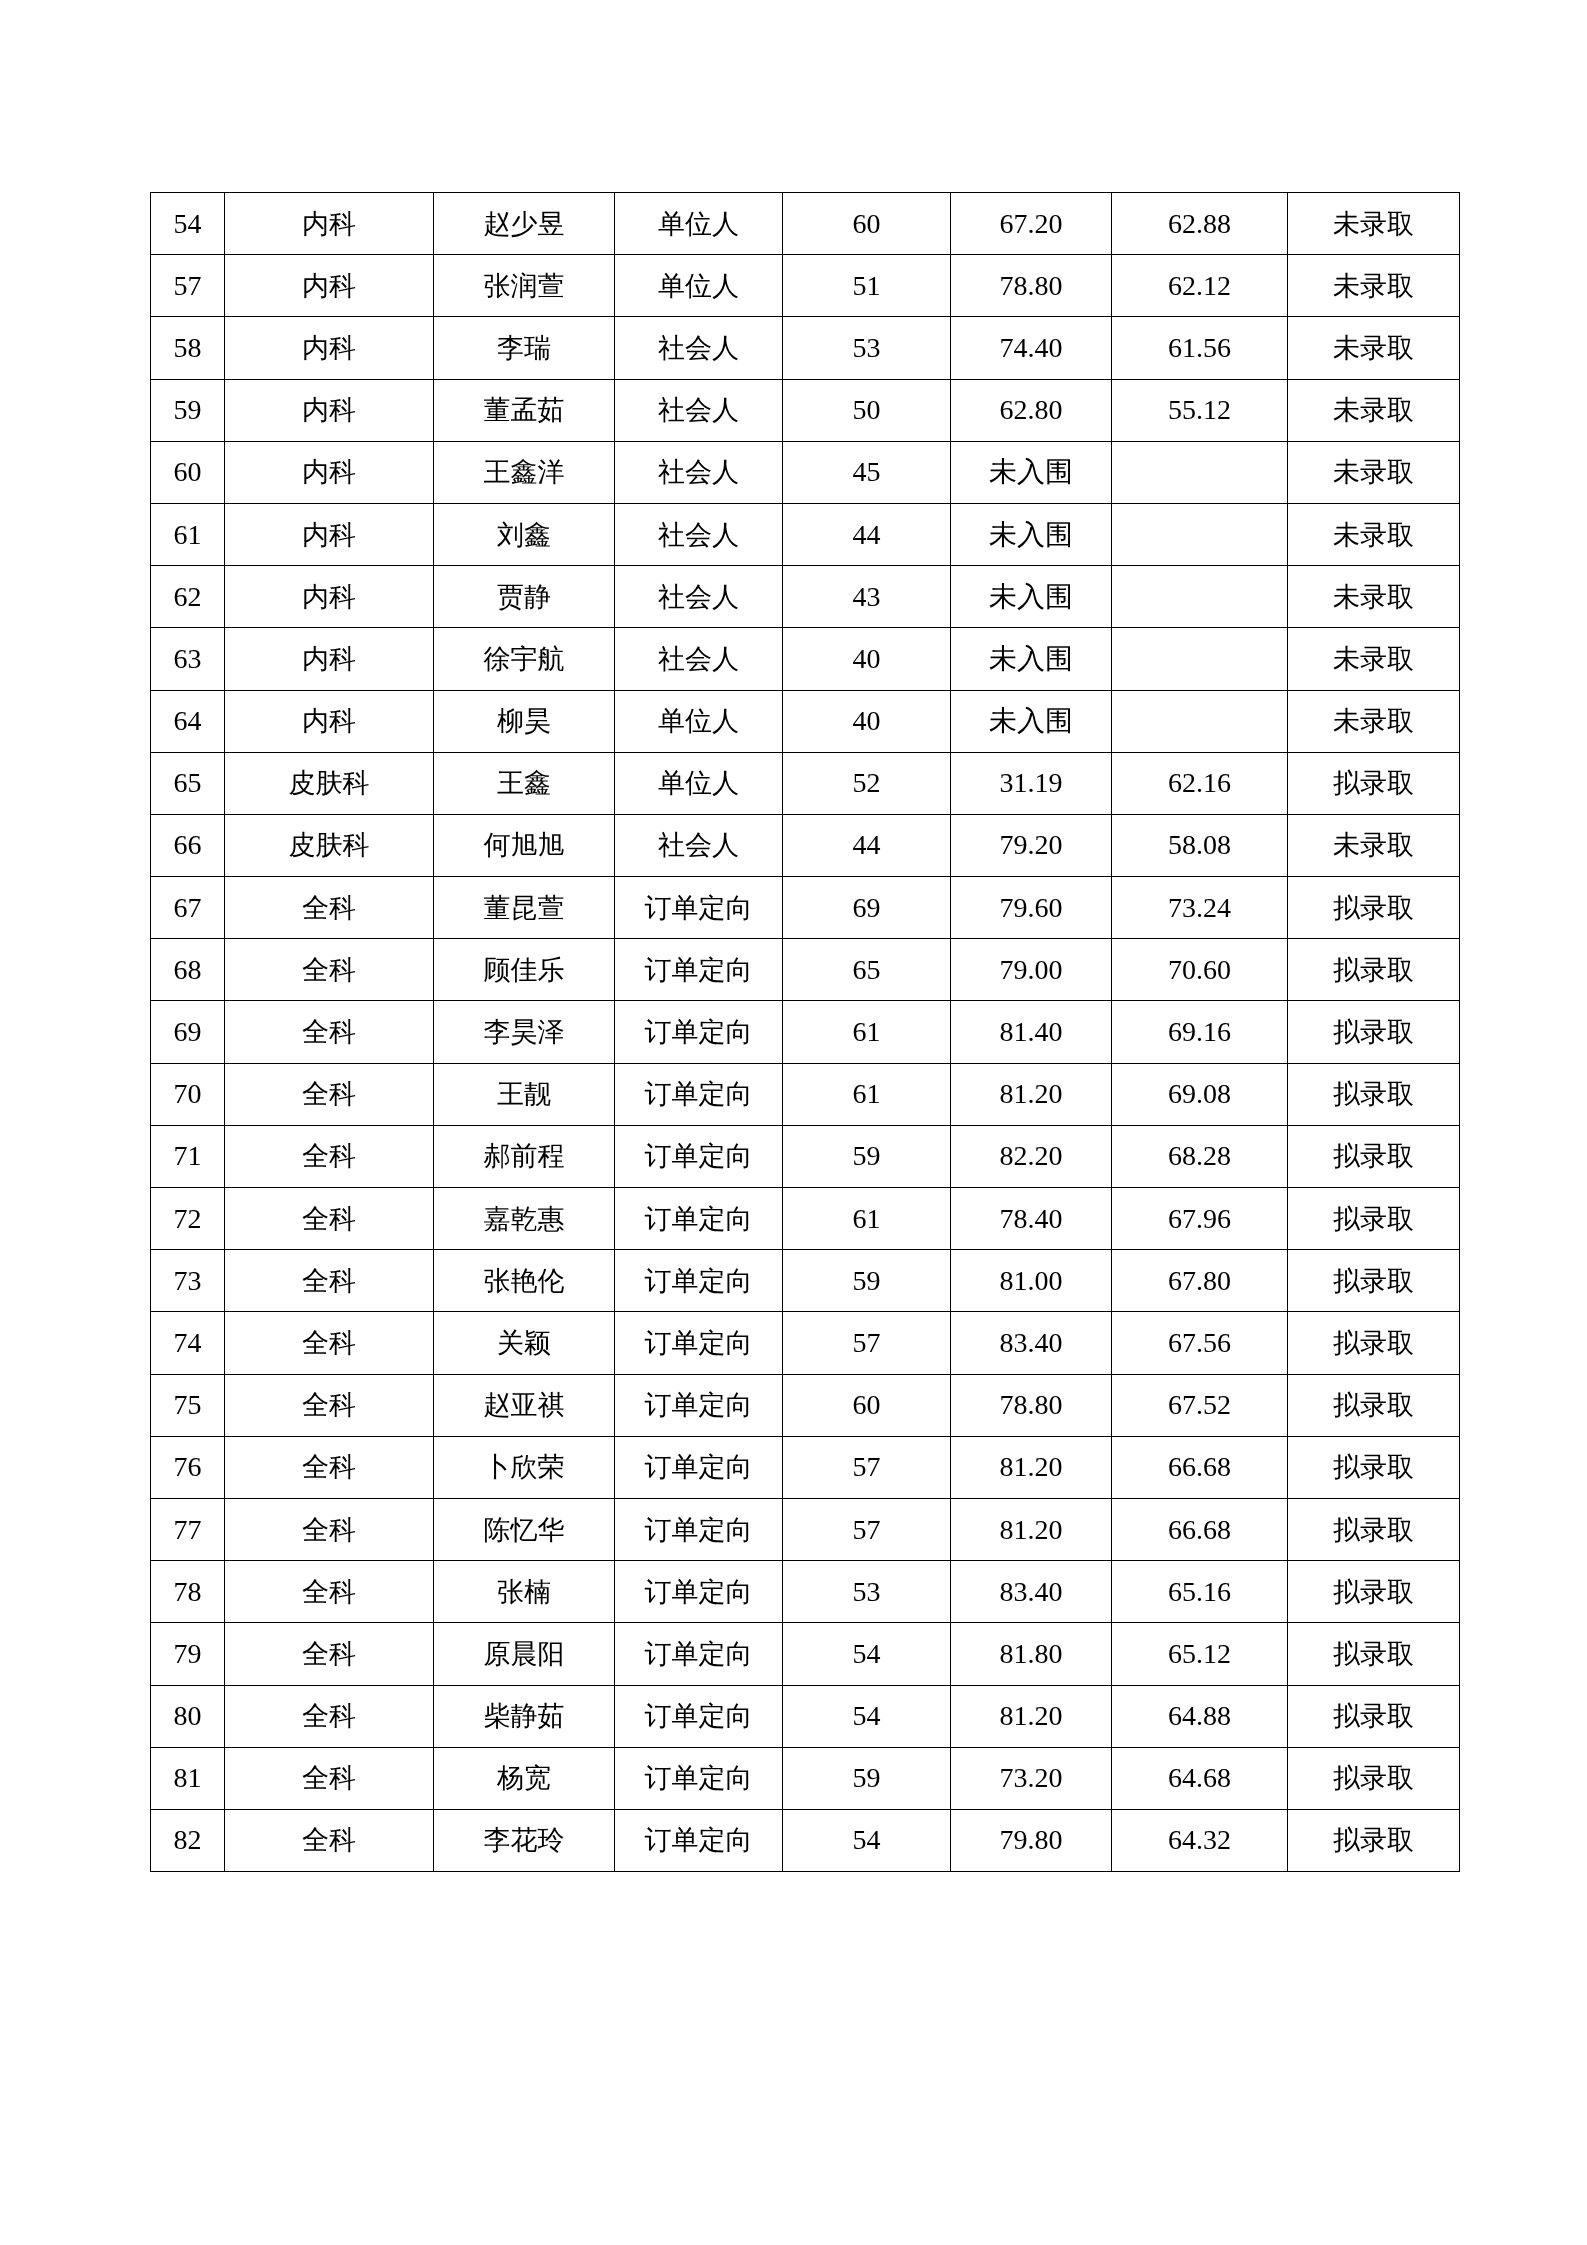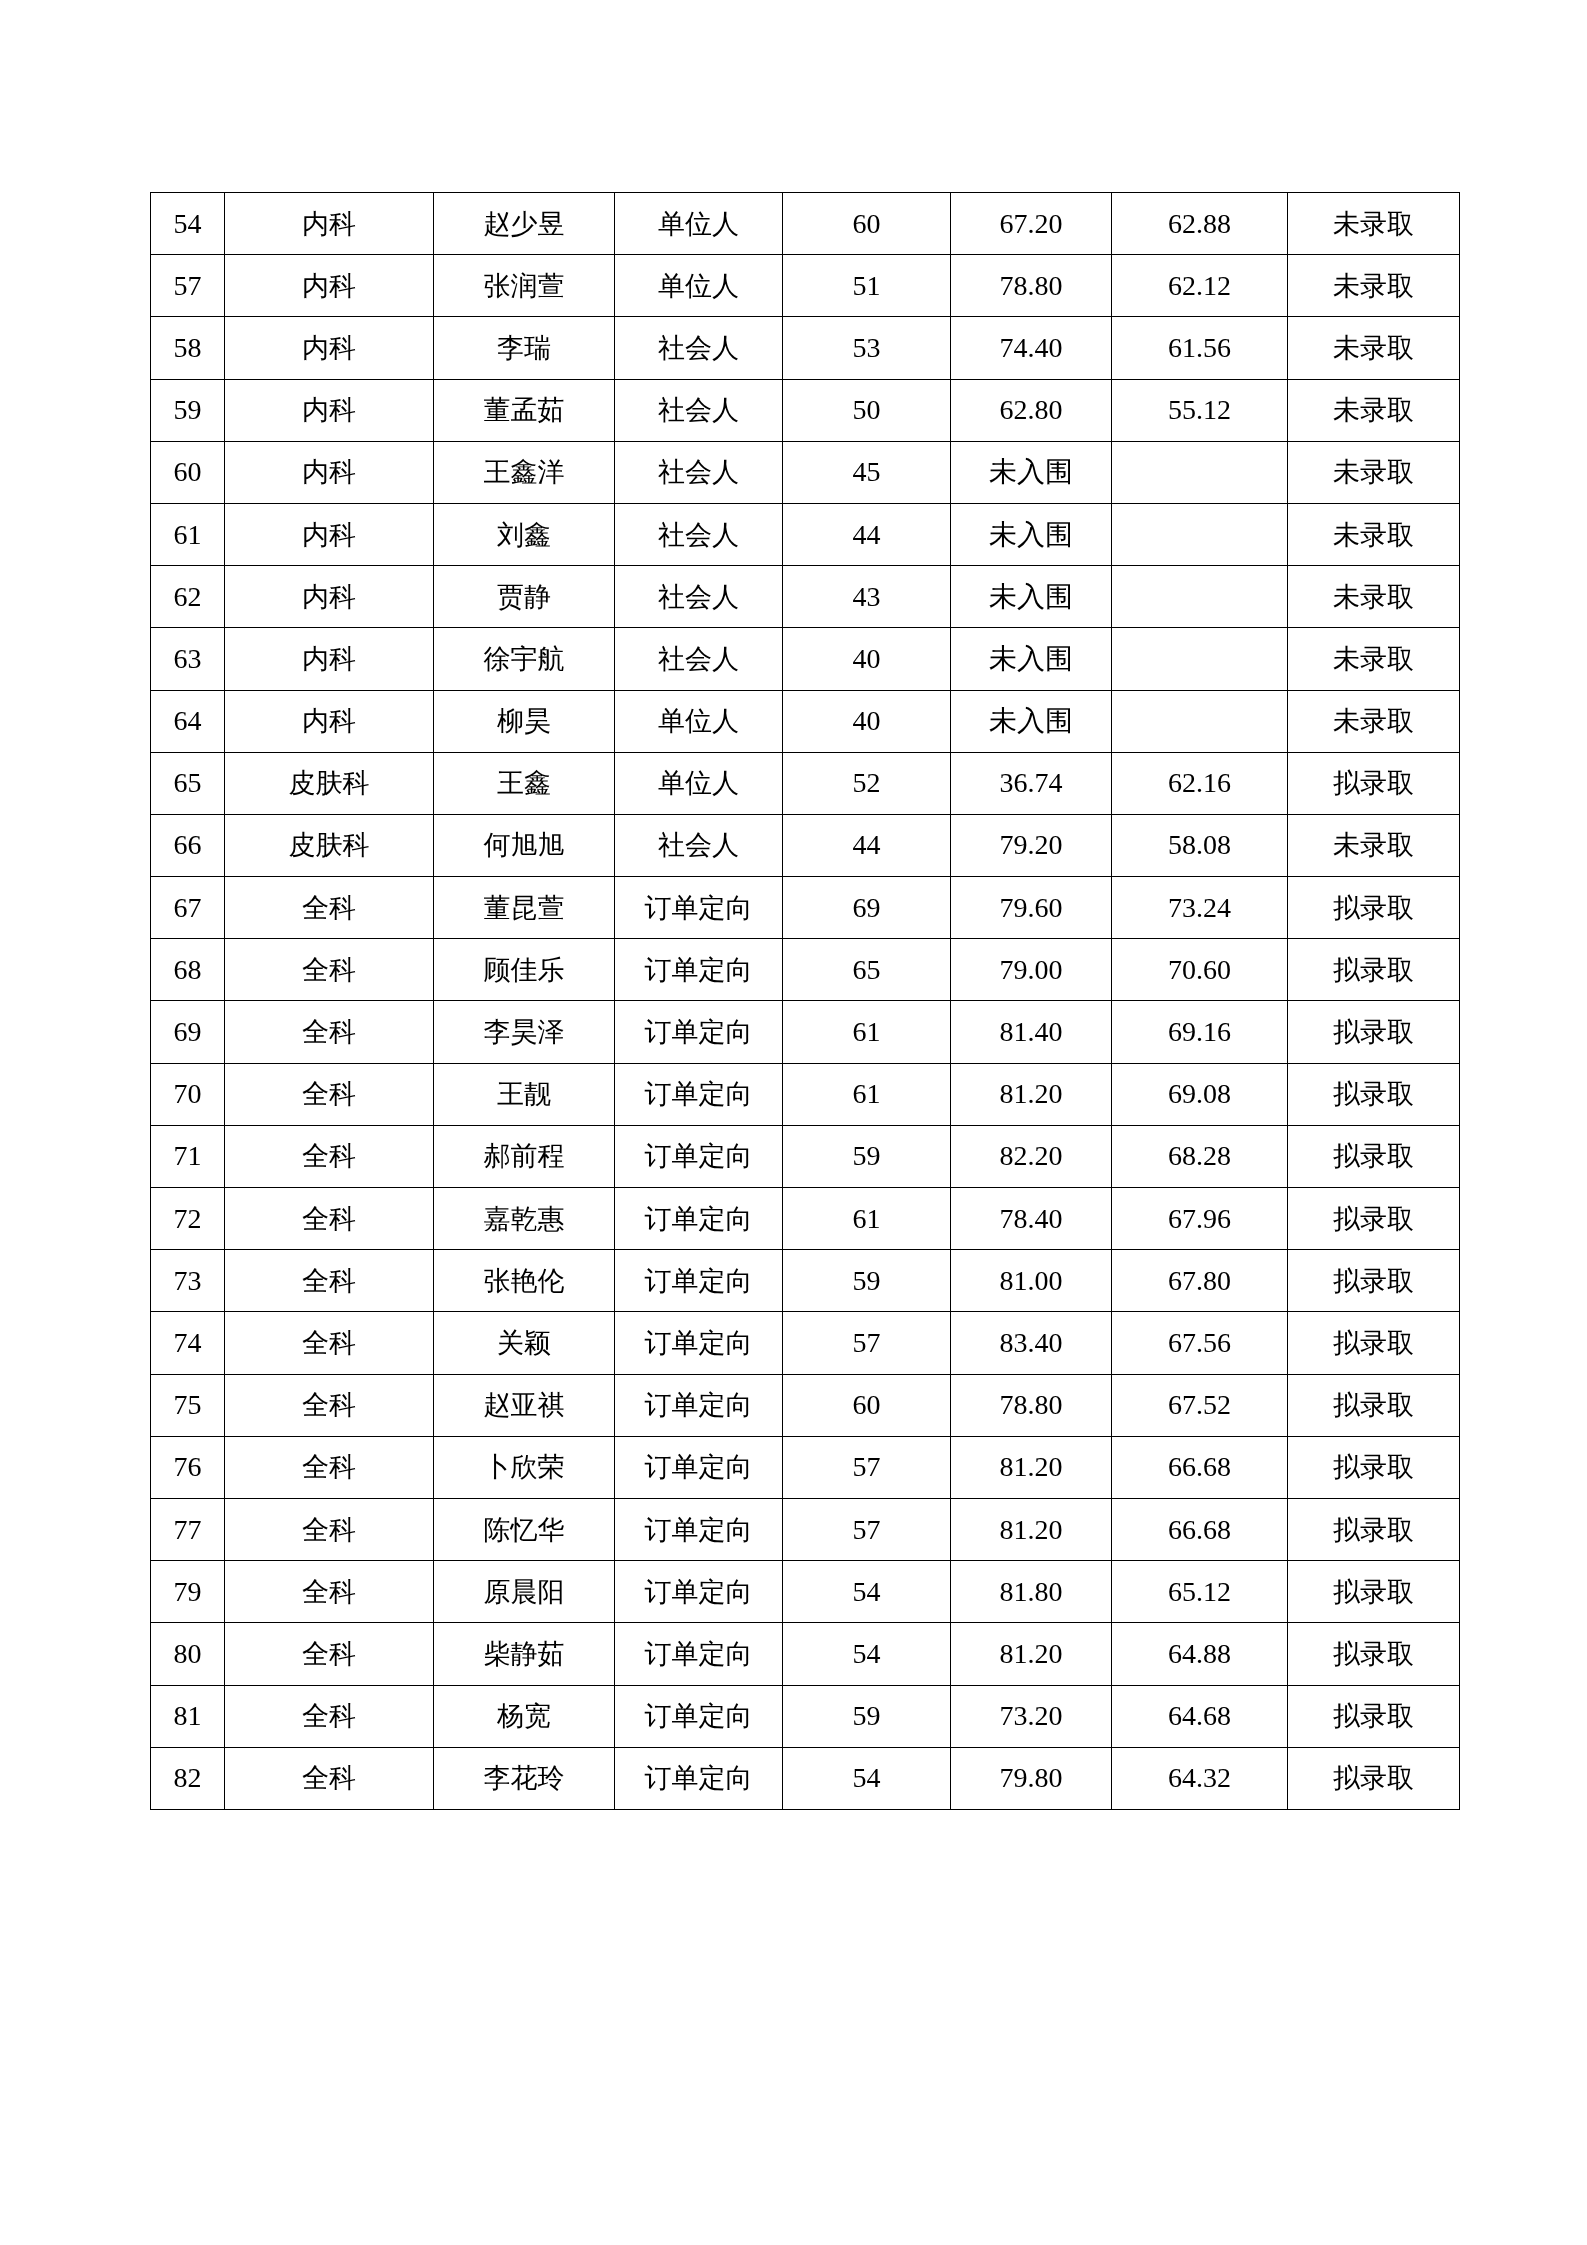--- a/index.html
+++ b/index.html
@@ -117,21 +117,21 @@
         <td class="num">未入围</td>
         <td class="num"></td>
         <td>未录取</td>
       </tr>
       <tr>
         <td class="num">65</td>
         <td>皮肤科</td>
         <td>王鑫</td>
         <td>单位人</td>
         <td class="num">52</td>
-        <td class="num">36.74</td>
+        <td class="num">31.19</td>
         <td class="num">62.16</td>
         <td>拟录取</td>
       </tr>
       <tr>
         <td class="num">66</td>
         <td>皮肤科</td>
         <td>何旭旭</td>
         <td>社会人</td>
         <td class="num">44</td>
         <td class="num">79.20</td>
@@ -239,20 +239,30 @@
         <td>拟录取</td>
       </tr>
       <tr>
         <td class="num">77</td>
         <td>全科</td>
         <td>陈忆华</td>
         <td>订单定向</td>
         <td class="num">57</td>
         <td class="num">81.20</td>
         <td class="num">66.68</td>
+        <td>拟录取</td>
+      </tr>
+      <tr>
+        <td class="num">78</td>
+        <td>全科</td>
+        <td>张楠</td>
+        <td>订单定向</td>
+        <td class="num">53</td>
+        <td class="num">83.40</td>
+        <td class="num">65.16</td>
         <td>拟录取</td>
       </tr>
       <tr>
         <td class="num">79</td>
         <td>全科</td>
         <td>原晨阳</td>
         <td>订单定向</td>
         <td class="num">54</td>
         <td class="num">81.80</td>
         <td class="num">65.12</td>

